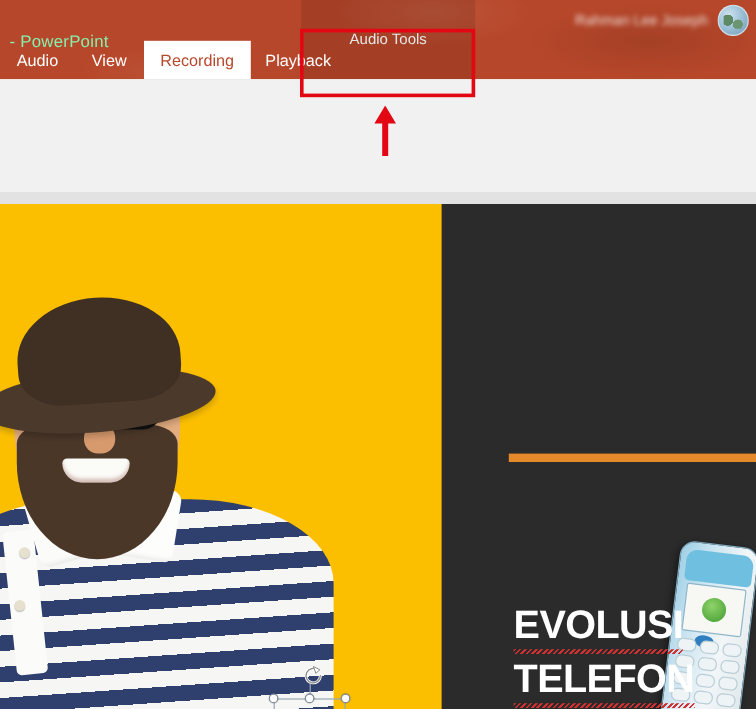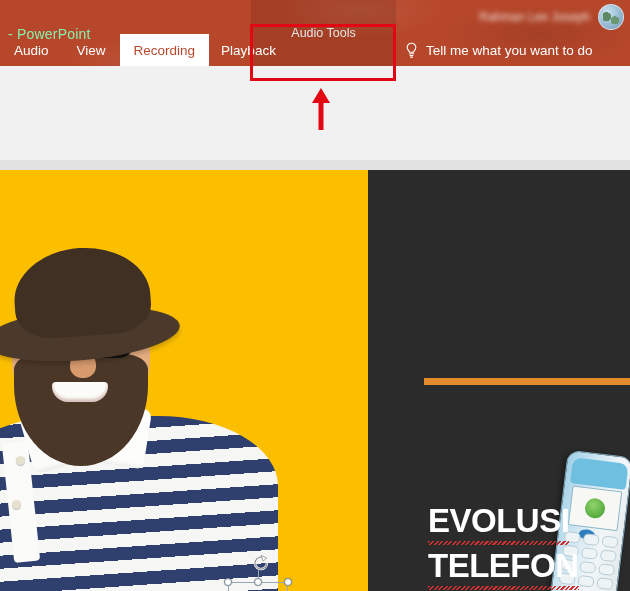--- a/index.html
+++ b/index.html
@@ -460,29 +460,20 @@
         <span>View</span>
       </div>
       <div class="tab active">
         <span>Recording</span>
       </div>
       <div class="tab ctx" style="padding:0 12px;">
         <span>Playback</span>
       </div>
     </div>
 
-    <div class="tellme">
-      <span class="bulb">
-        <svg viewBox="0 0 15 17" width="15" height="17">
-          <path d="M7.5 1.2c-2.5 0-4.3 1.9-4.3 4.2 0 1.6 0.9 2.6 1.6 3.5 0.4 0.5 0.6 0.9 0.7 1.4h4c0.1-0.5 0.3-0.9 0.7-1.4 0.7-0.9 1.6-1.9 1.6-3.5 0-2.3-1.8-4.2-4.3-4.2z" fill="none" stroke="#ffffff" stroke-width="1.1"></path>
-          <path d="M5.6 11.8h3.8M6.1 13.6h2.8M6.6 15.3h1.8" stroke="#ffffff" stroke-width="1.1" fill="none" stroke-linecap="round"></path>
-        </svg>
-      </span>
-      <span class="tellme-text">Tell me what you want to do</span>
-    </div>
   </div>
 
   <div class="workspace"></div>
   <div class="ws-divider"></div>
 
   <div class="anno-box"></div>
   <div class="anno-arrow">
     <svg viewBox="0 0 22 42" width="22" height="42">
       <path d="M11 0 L20 15 L13.5 15 L13.5 42 L8.5 42 L8.5 15 L2 15 Z" fill="#e30613"></path>
     </svg>

